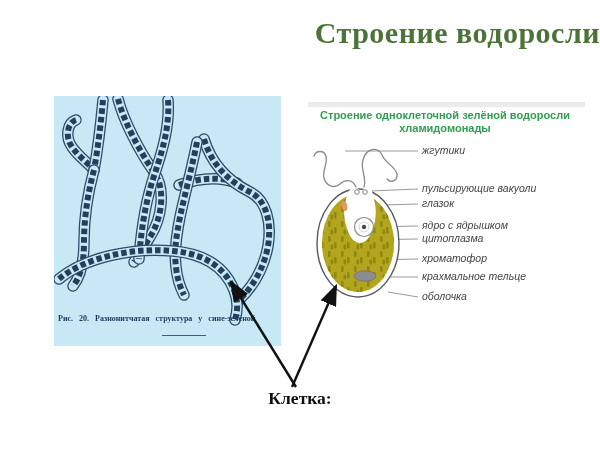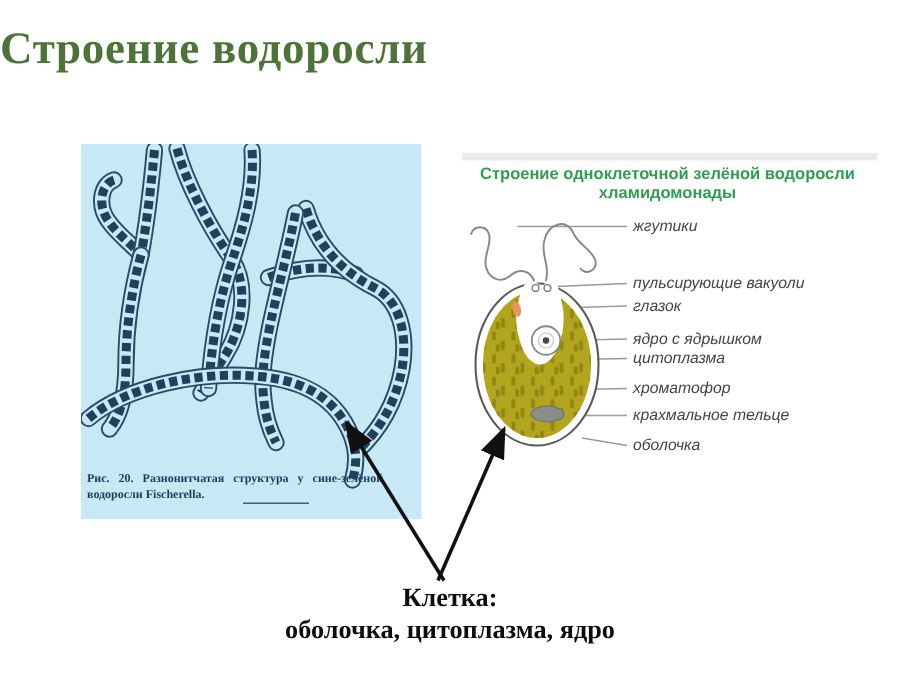--- a/index.html
+++ b/index.html
@@ -4,21 +4,21 @@
 <style>
   html,body { margin:0; padding:0; }
   #slide {
     position:relative; width:600px; height:450px;
     background:#ffffff; overflow:hidden;
     font-family:"Liberation Serif", serif;
   }
   
   #main-title {
     position:absolute; top:16px; left:0; right:0;
-    text-align:left; font-weight:bold; font-size:30px;
+    text-align:right; font-weight:bold; font-size:30px;
     letter-spacing:0.5px; color:#4d7438;
     font-family:"Liberation Serif", serif;
   }
   
   #left-figure {
     position:absolute; left:54px; top:96px; width:227px; height:250px;
     background:#c7e8f5;
   }
   #left-figure svg { position:absolute; left:0; top:0; }
   .fil-out   { fill:none; stroke:#2b4a66; stroke-width:11.5; stroke-linecap:round; }
@@ -95,21 +95,20 @@
         <use href="#fp9" class="fil-out"></use>
           <use href="#fp9" class="fil-in"></use>
           <use href="#fp9" class="fil-cells"></use>
         <use href="#fp6" class="fil-out"></use>
           <use href="#fp6" class="fil-in"></use>
           <use href="#fp6" class="fil-cells"></use>
       </g>
     </svg>
     <div id="figure-caption">
       <div class="just">Рис. 20. Разнонитчатая структура у сине-зелёной</div>
-      <div>водоросли Fischerella.</div>
     </div>
     <div id="caption-rule"></div>
   </div>
 
   <div id="right-figure">
     <svg width="290" height="213" viewBox="0 0 290 213">
       <defs>
         <pattern id="chromDashes" width="13" height="15" patternUnits="userSpaceOnUse">
           <rect x="2" y="1" width="2.6" height="6" rx="1" fill="#8e8810"></rect>
           <rect x="8" y="7" width="2.6" height="6.5" rx="1" fill="#8e8810"></rect>
@@ -171,16 +170,15 @@
       <marker id="ah" markerWidth="9" markerHeight="7" refX="8" refY="3.5" orient="auto">
         <path d="M0,0 L9,3.5 L0,7 Z" fill="#111"></path>
       </marker>
     </defs>
     <line x1="296" y1="387" x2="231" y2="282" stroke="#111" stroke-width="2.4" marker-end="url(#ah)"></line>
     <line x1="292" y1="387" x2="336" y2="286" stroke="#111" stroke-width="2.4" marker-end="url(#ah)"></line>
   </svg>
 
   <div id="cell-note">
     <div>Клетка:</div>
-    <div>оболочка, цитоплазма, ядро</div>
   </div>
 
 </div>
 
 </body></html>

